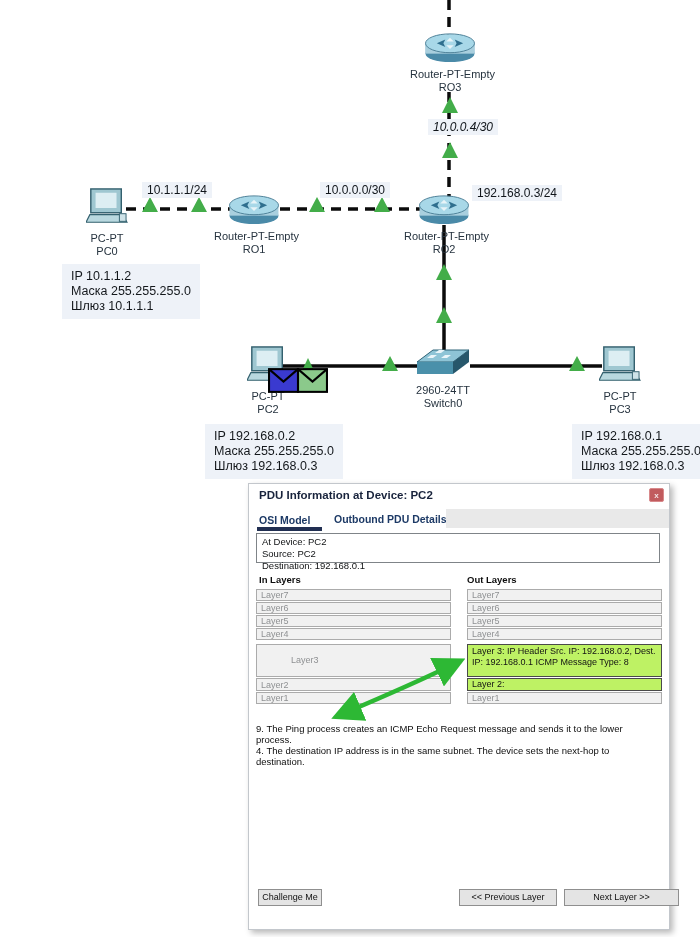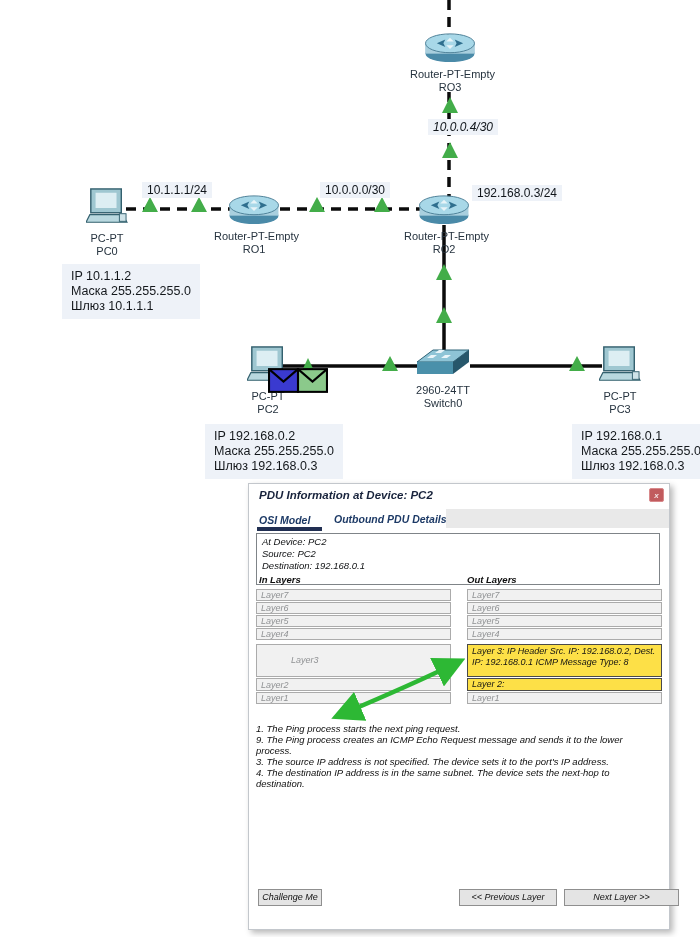--- a/index.html
+++ b/index.html
@@ -9,34 +9,34 @@
   
   .dev{position:absolute;text-align:center;z-index:2;}
   .dev .lbl{font-size:11px;line-height:13px;color:#26333f;white-space:nowrap;}
   .link-label{position:absolute;transform:translateX(-50%);background:#eef2f8;padding:1px 5px;
               font-size:12px;color:#10151a;z-index:2;white-space:nowrap;}
   .note{position:absolute;background:#eef2f8;padding:5px 9px;font-size:12.5px;line-height:15px;
         color:#14181c;z-index:2;white-space:nowrap;}
   .envelope{position:absolute;z-index:3;}
   
   .pdu-dialog{position:absolute;left:248px;top:483px;width:420px;height:445px;background:#fff;
-      border:1px solid #c3c7cc;box-shadow:3px 3px 6px rgba(0,0,0,.28);z-index:4;font-style:italic;}
+      border:1px solid #c3c7cc;box-shadow:3px 3px 6px rgba(0,0,0,.28);z-index:4;}
   .dlg-title{position:absolute;left:10px;top:5px;font-size:11.5px;font-weight:bold;color:#18233c;}
   .dlg-close{position:absolute;right:5px;top:4px;width:15px;height:14px;background:#c15b5e;
       border:1px solid #d8898b;border-radius:2px;color:#f3e3e3;font-size:8px;line-height:13px;
       text-align:center;font-weight:bold;cursor:pointer;box-sizing:border-box;}
   .tab{position:absolute;font-size:10.5px;font-weight:bold;color:#1d3a66;cursor:pointer;white-space:nowrap;}
   .tab-underline{position:absolute;left:8px;top:43px;width:65px;height:4px;background:#212f52;}
   .tab-filler{position:absolute;left:197px;right:0;top:25px;height:19px;background:#e9e9e9;}
-  .summary-box{position:absolute;left:7px;top:49px;width:404px;height:52px;border:1px solid #7f8488;
+  .summary-box{position:absolute;left:7px;top:49px;width:404px;height:30px;border:1px solid #7f8488;
       box-sizing:border-box;padding:2px 5px;font-size:9.5px;line-height:12px;color:#101214;}
   .col-h{position:absolute;top:90px;font-size:9.5px;font-weight:bold;color:#0e0e0e;}
   .lrow{position:absolute;width:195px;background:#f1f1f1;border:1px solid #ababab;font-size:9px;
       line-height:11px;color:#8f9193;padding:0 4px;box-sizing:border-box;overflow:hidden;}
-  .lrow.active{background:#fde047;color:#131313;border:1.5px solid #4a4a4a;}
+  .lrow.active{background:#bef264;color:#131313;border:1.5px solid #4a4a4a;}
   .steps{position:absolute;left:7px;top:239px;width:404px;font-size:9.5px;line-height:11px;color:#0e0e0e;}
   .steps div{margin:0;}
   .dlg-btn{position:absolute;height:17px;background:#e4e4e4;border:1px solid #8f8f8f;font-size:9px;
       line-height:15px;text-align:center;color:#111;box-sizing:border-box;cursor:pointer;}
 </style>
 </head>
 <body>
 
 <div class="canvas">
 
@@ -227,23 +227,21 @@
 
     <div class="lrow" style="left:218px;top:105px;height:12px;">Layer7</div>
     <div class="lrow" style="left:218px;top:118px;height:12px;">Layer6</div>
     <div class="lrow" style="left:218px;top:131px;height:12px;">Layer5</div>
     <div class="lrow" style="left:218px;top:144px;height:12px;">Layer4</div>
     <div class="lrow active" style="left:218px;top:160px;height:33px;line-height:10.5px;padding-top:1px;">Layer 3: IP Header Src. IP: 192.168.0.2, Dest. IP: 192.168.0.1 ICMP Message Type: 8</div>
     <div class="lrow active" style="left:218px;top:194px;height:13px;line-height:11px;">Layer 2:</div>
     <div class="lrow" style="left:218px;top:208px;height:12px;">Layer1</div>
 
     <div class="steps">
-      <div>1. The Ping process starts the next ping request.</div>
       <div>9. The Ping process creates an ICMP Echo Request message and sends it to the lower process.</div>
-      <div>3. The source IP address is not specified. The device sets it to the port's IP address.</div>
       <div>4. The destination IP address is in the same subnet. The device sets the next-hop to destination.</div>
     </div>
 
     <div class="dlg-btn" style="left:9px;top:405px;width:64px;">Challenge Me</div>
     <div class="dlg-btn" style="left:210px;top:405px;width:98px;">&lt;&lt; Previous Layer</div>
     <div class="dlg-btn" style="left:315px;top:405px;width:115px;">Next Layer &gt;&gt;</div>
   </div>
 
   <svg class="layer" width="700" height="937" style="z-index:6;">
     <defs>

